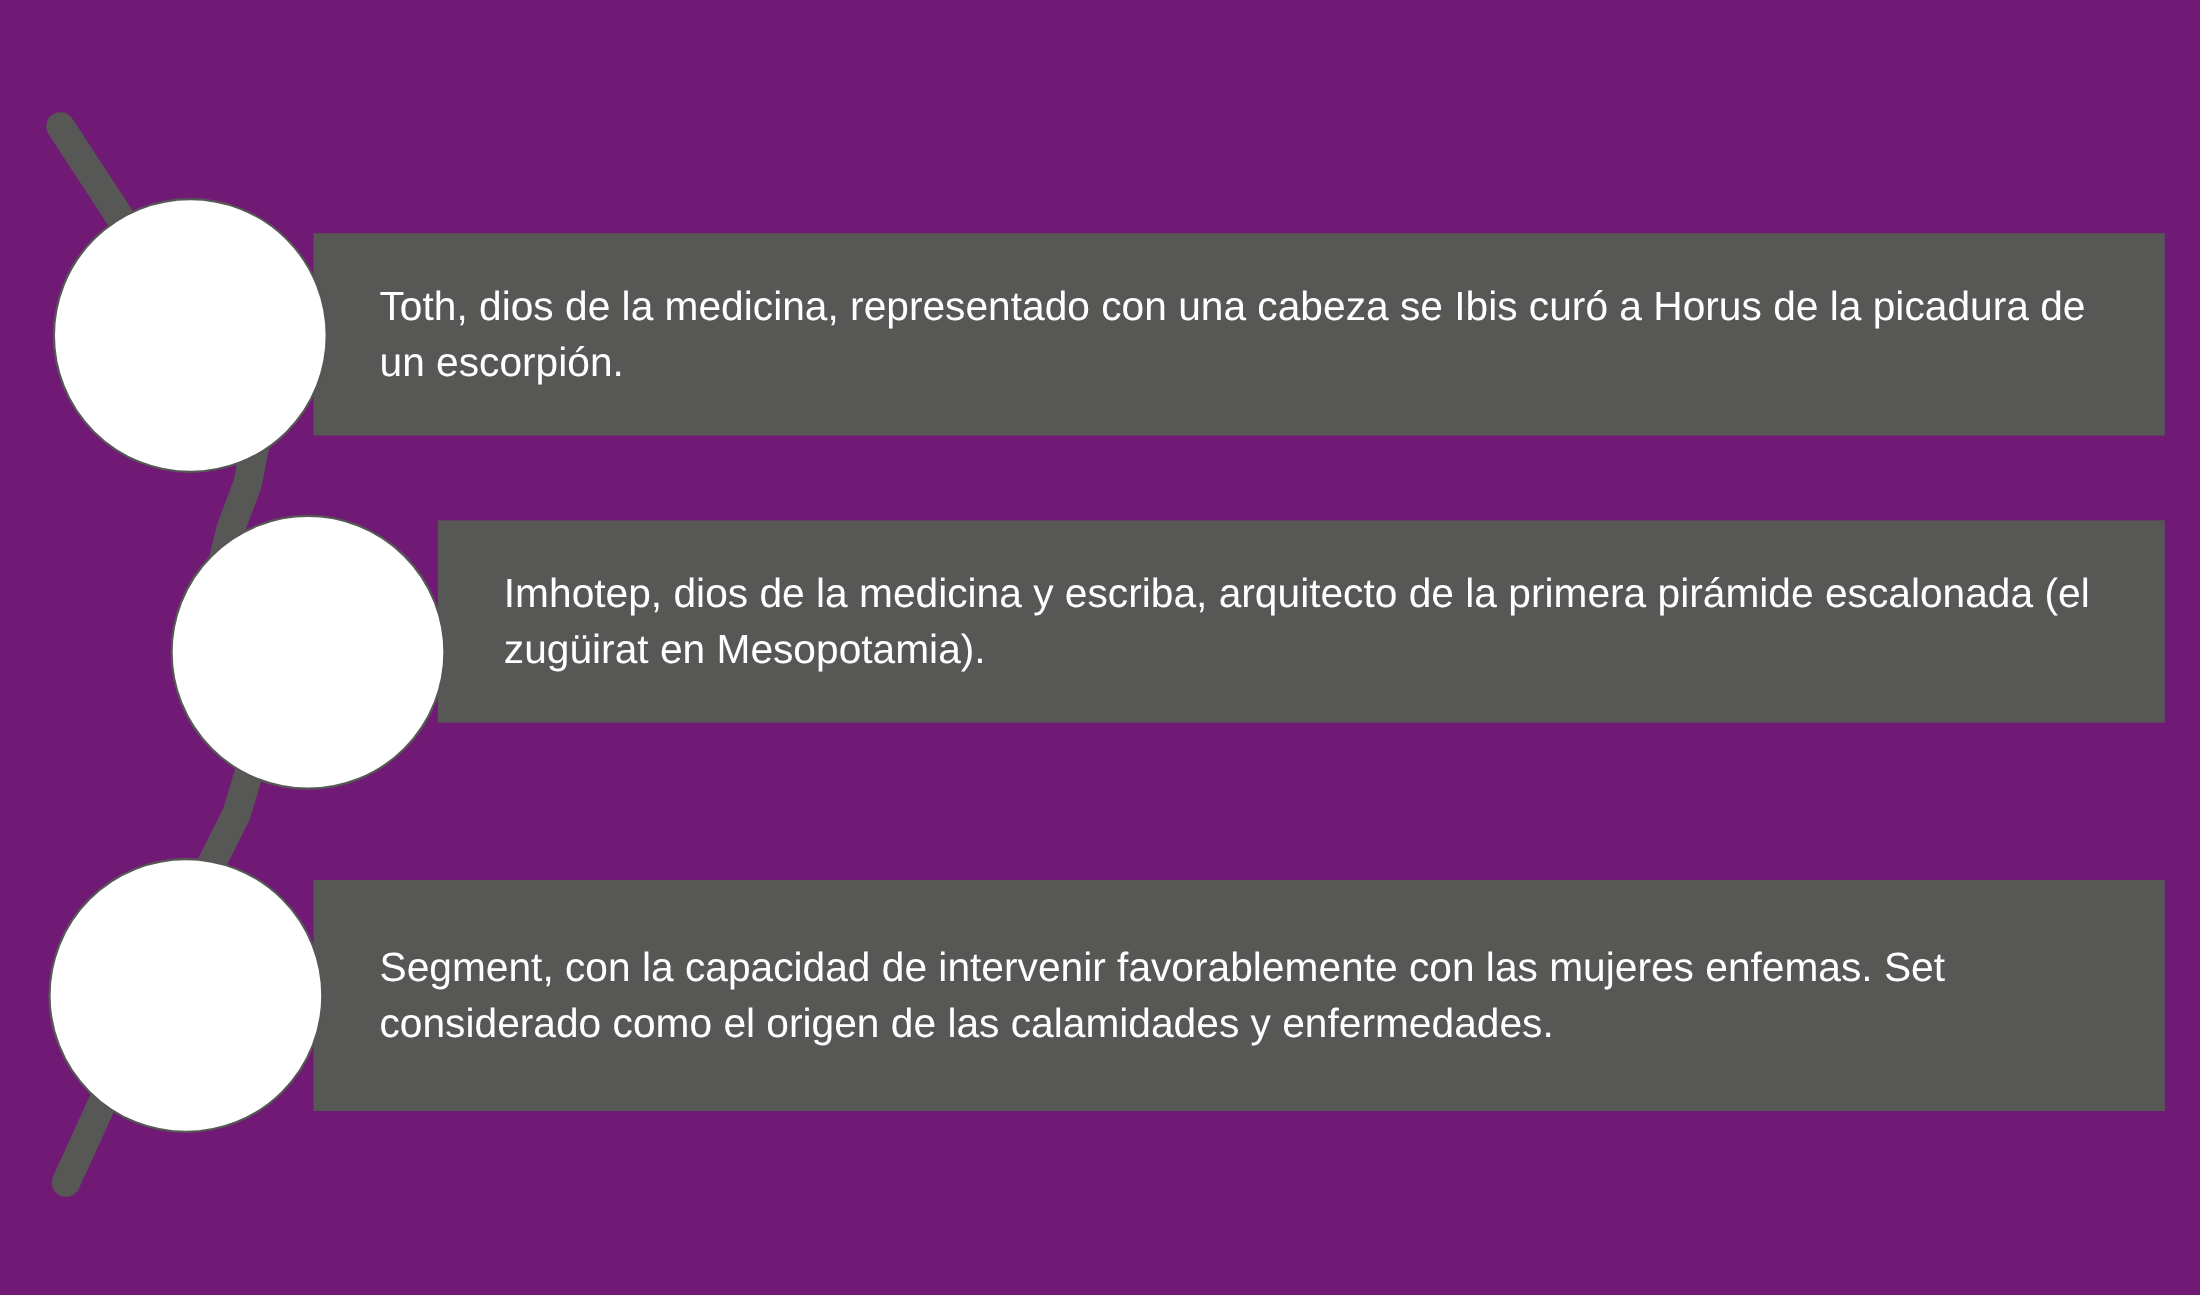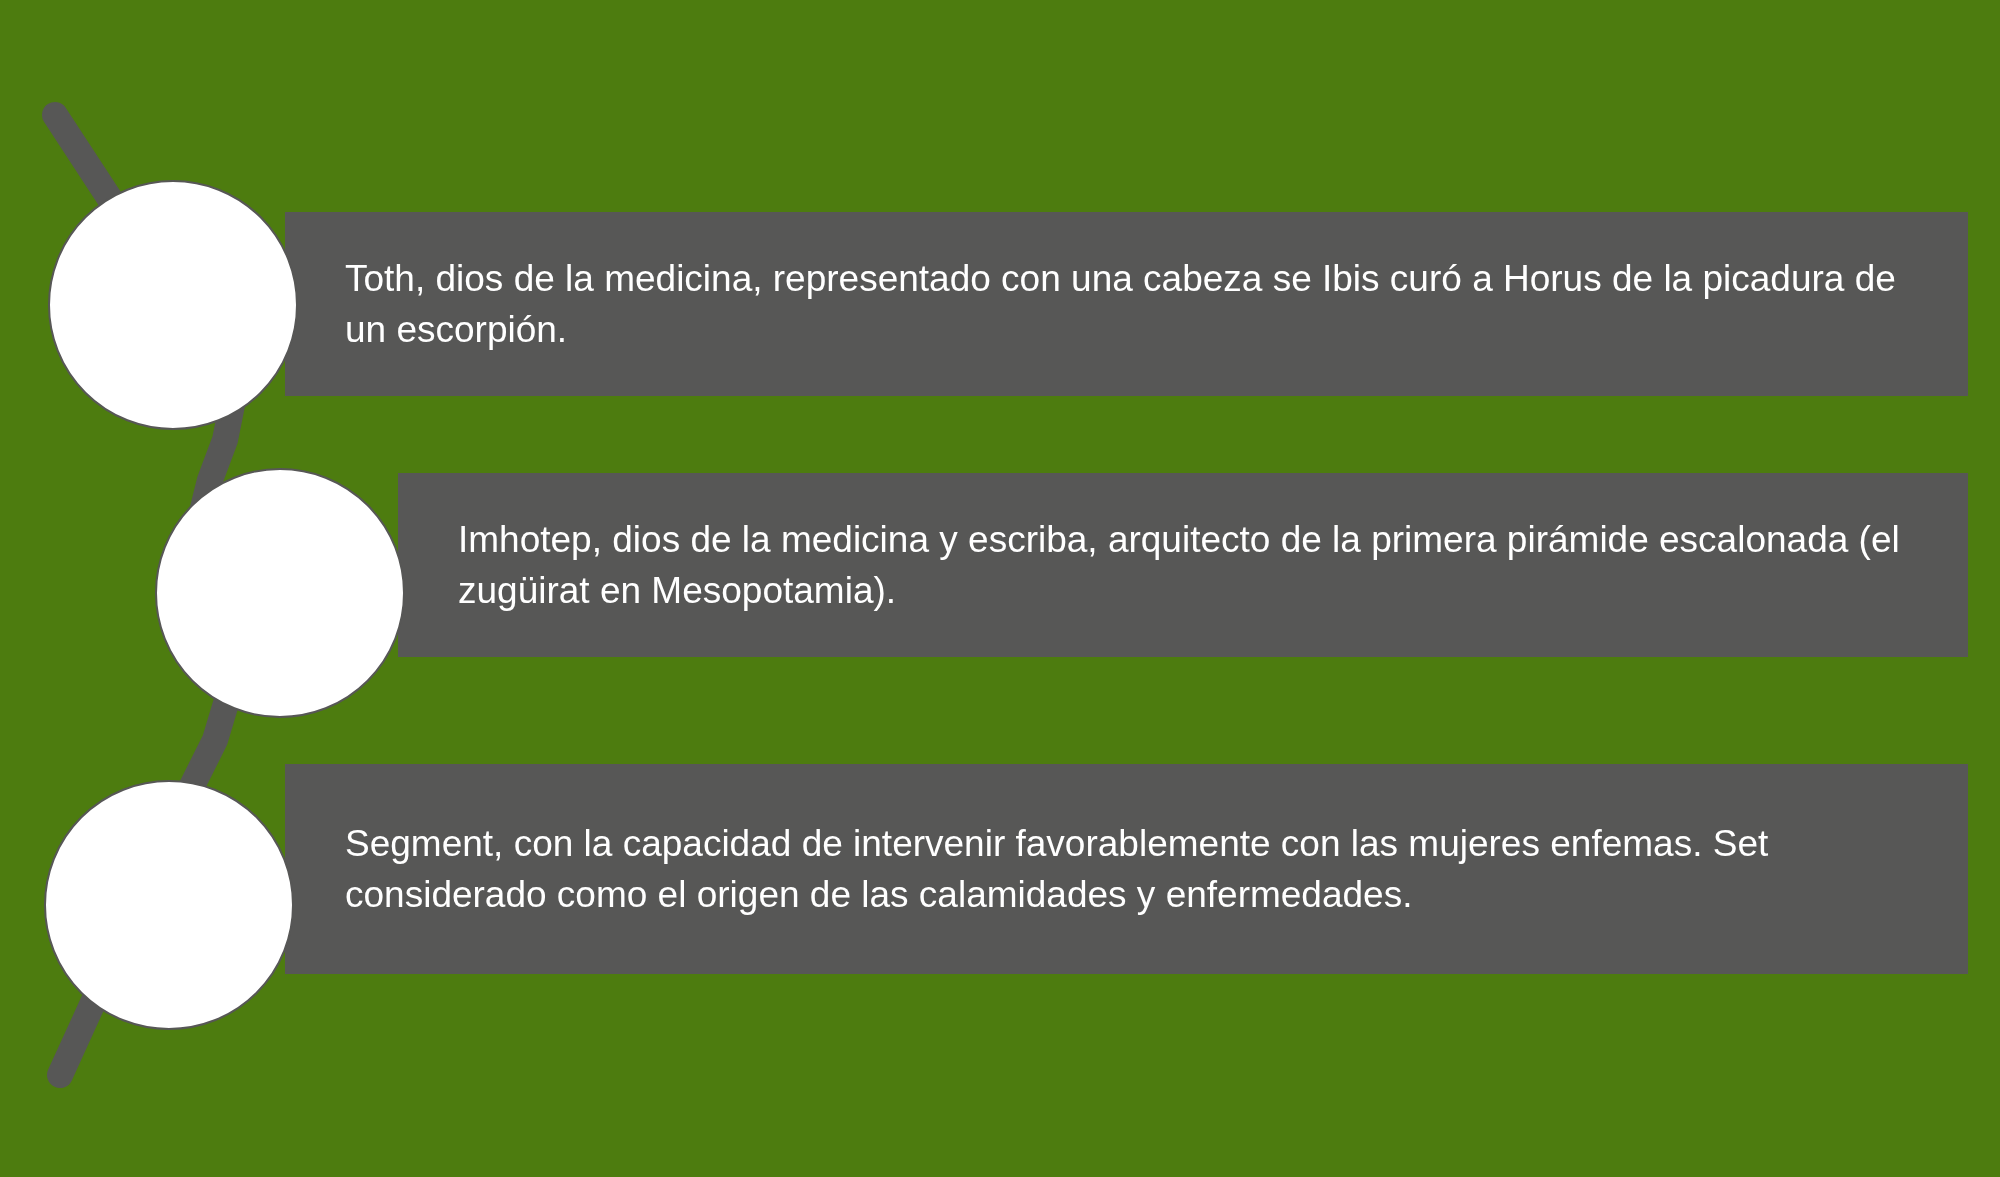--- a/index.html
+++ b/index.html
@@ -11,21 +11,21 @@
     width: 2000px;
     height: 1177px;
     font-family: "Liberation Sans", sans-serif;
     overflow: hidden;
   }
 
   #diagram {
     position: relative;
     width: 2000px;
     height: 1177px;
-    background: #4d7c0f;
+    background: #701a75;
   }
 
   
   #connector-svg {
     position: absolute;
     left: 0;
     top: 0;
     width: 2000px;
     height: 1177px;
     z-index: 1;
@@ -86,21 +86,21 @@
   #circle-2 {
     left: 155px;
     top: 468px;
     width: 250px;
     height: 250px;
   }
 
   
   #bar-3 {
     left: 285px;
-    top: 764px;
+    top: 800px;
     width: 1683px;
     height: 210px;
     padding-left: 60px;
     padding-right: 40px;
   }
   #circle-3 {
     left: 44px;
     top: 780px;
     width: 250px;
     height: 250px;

